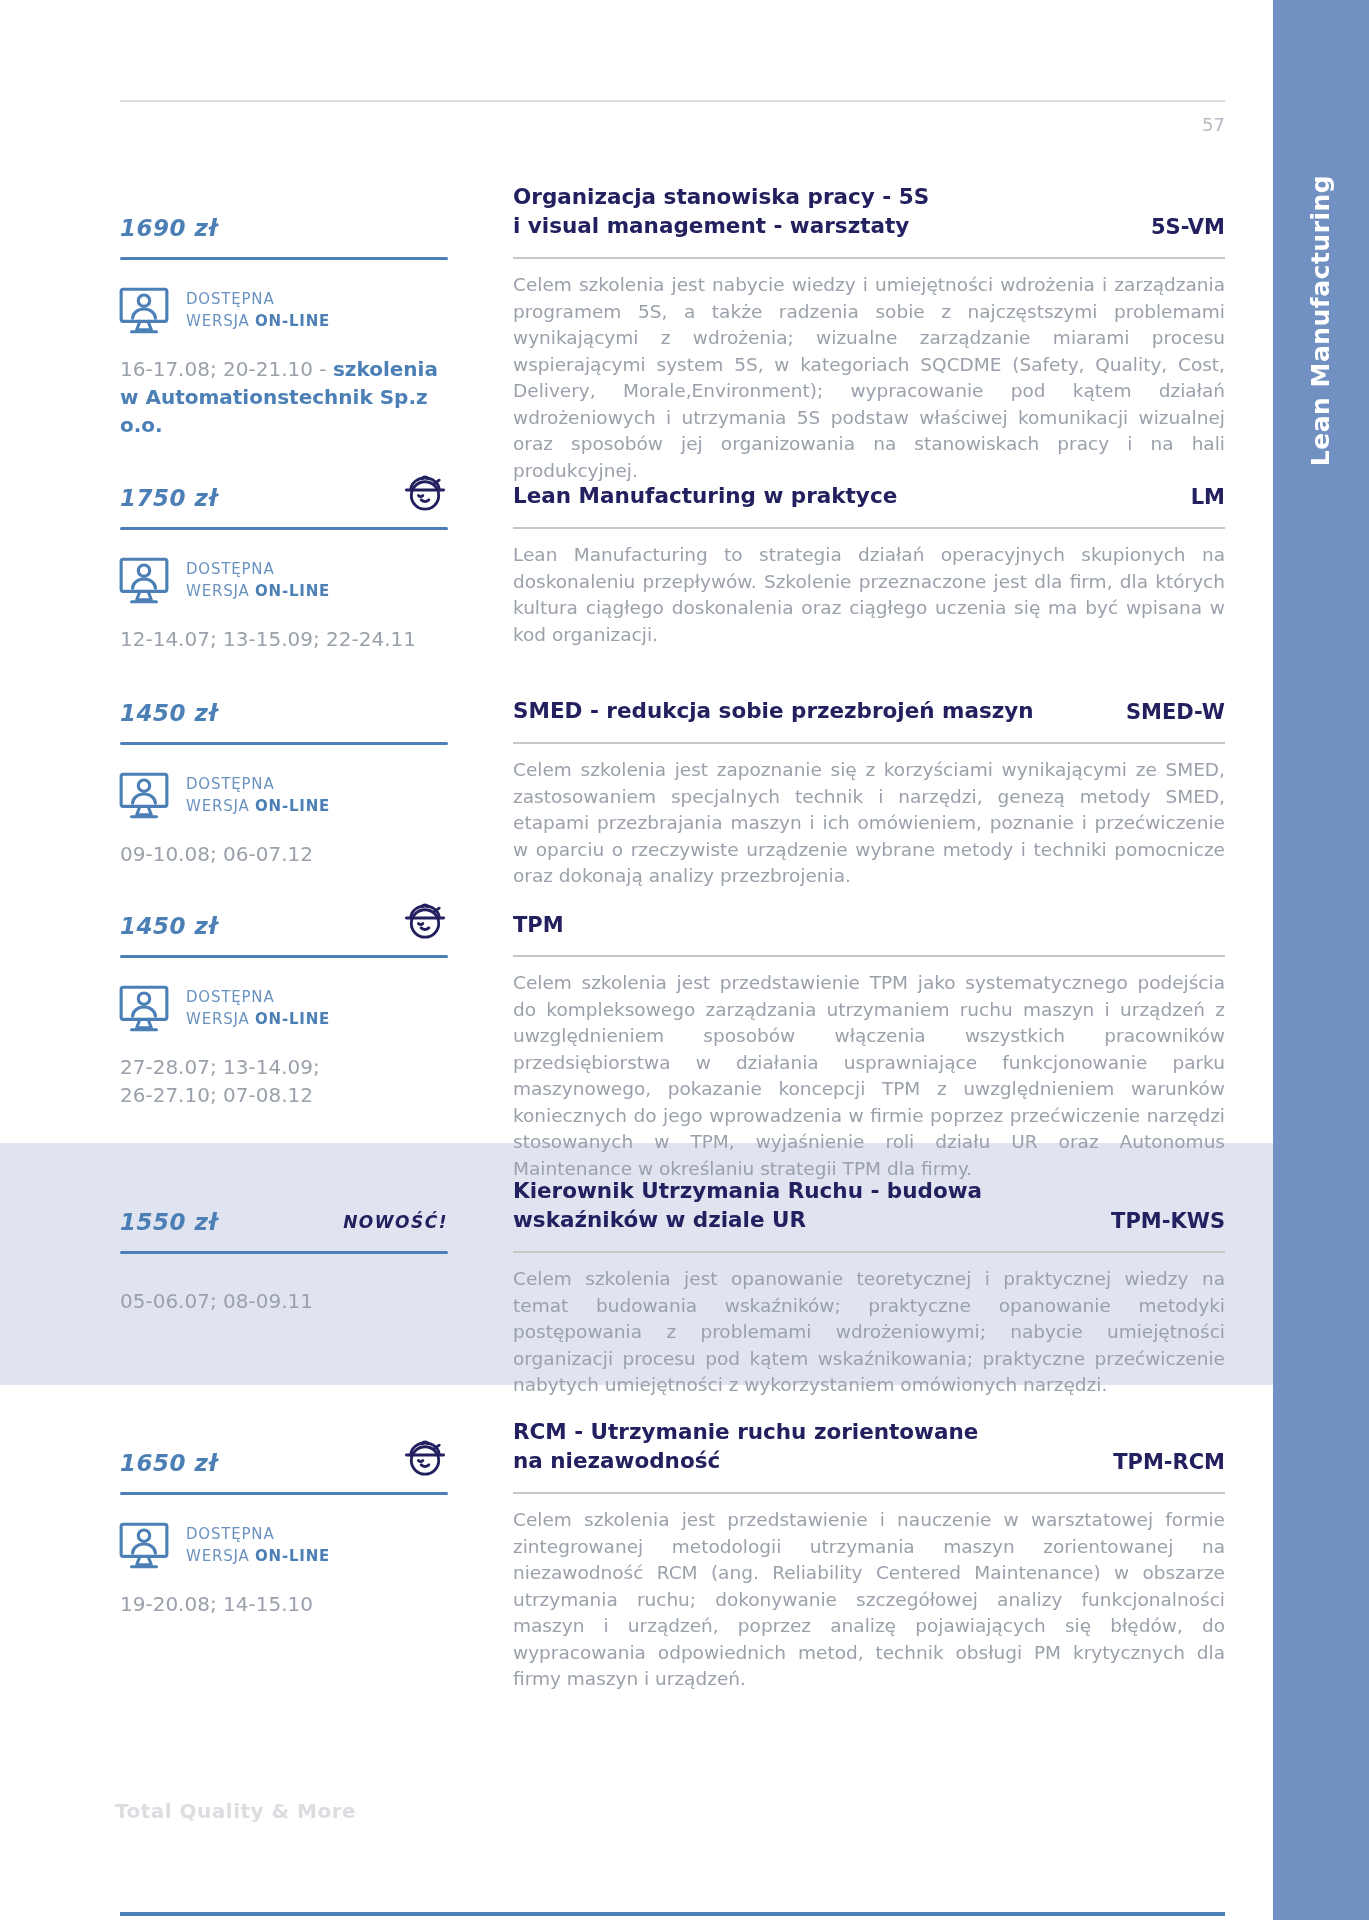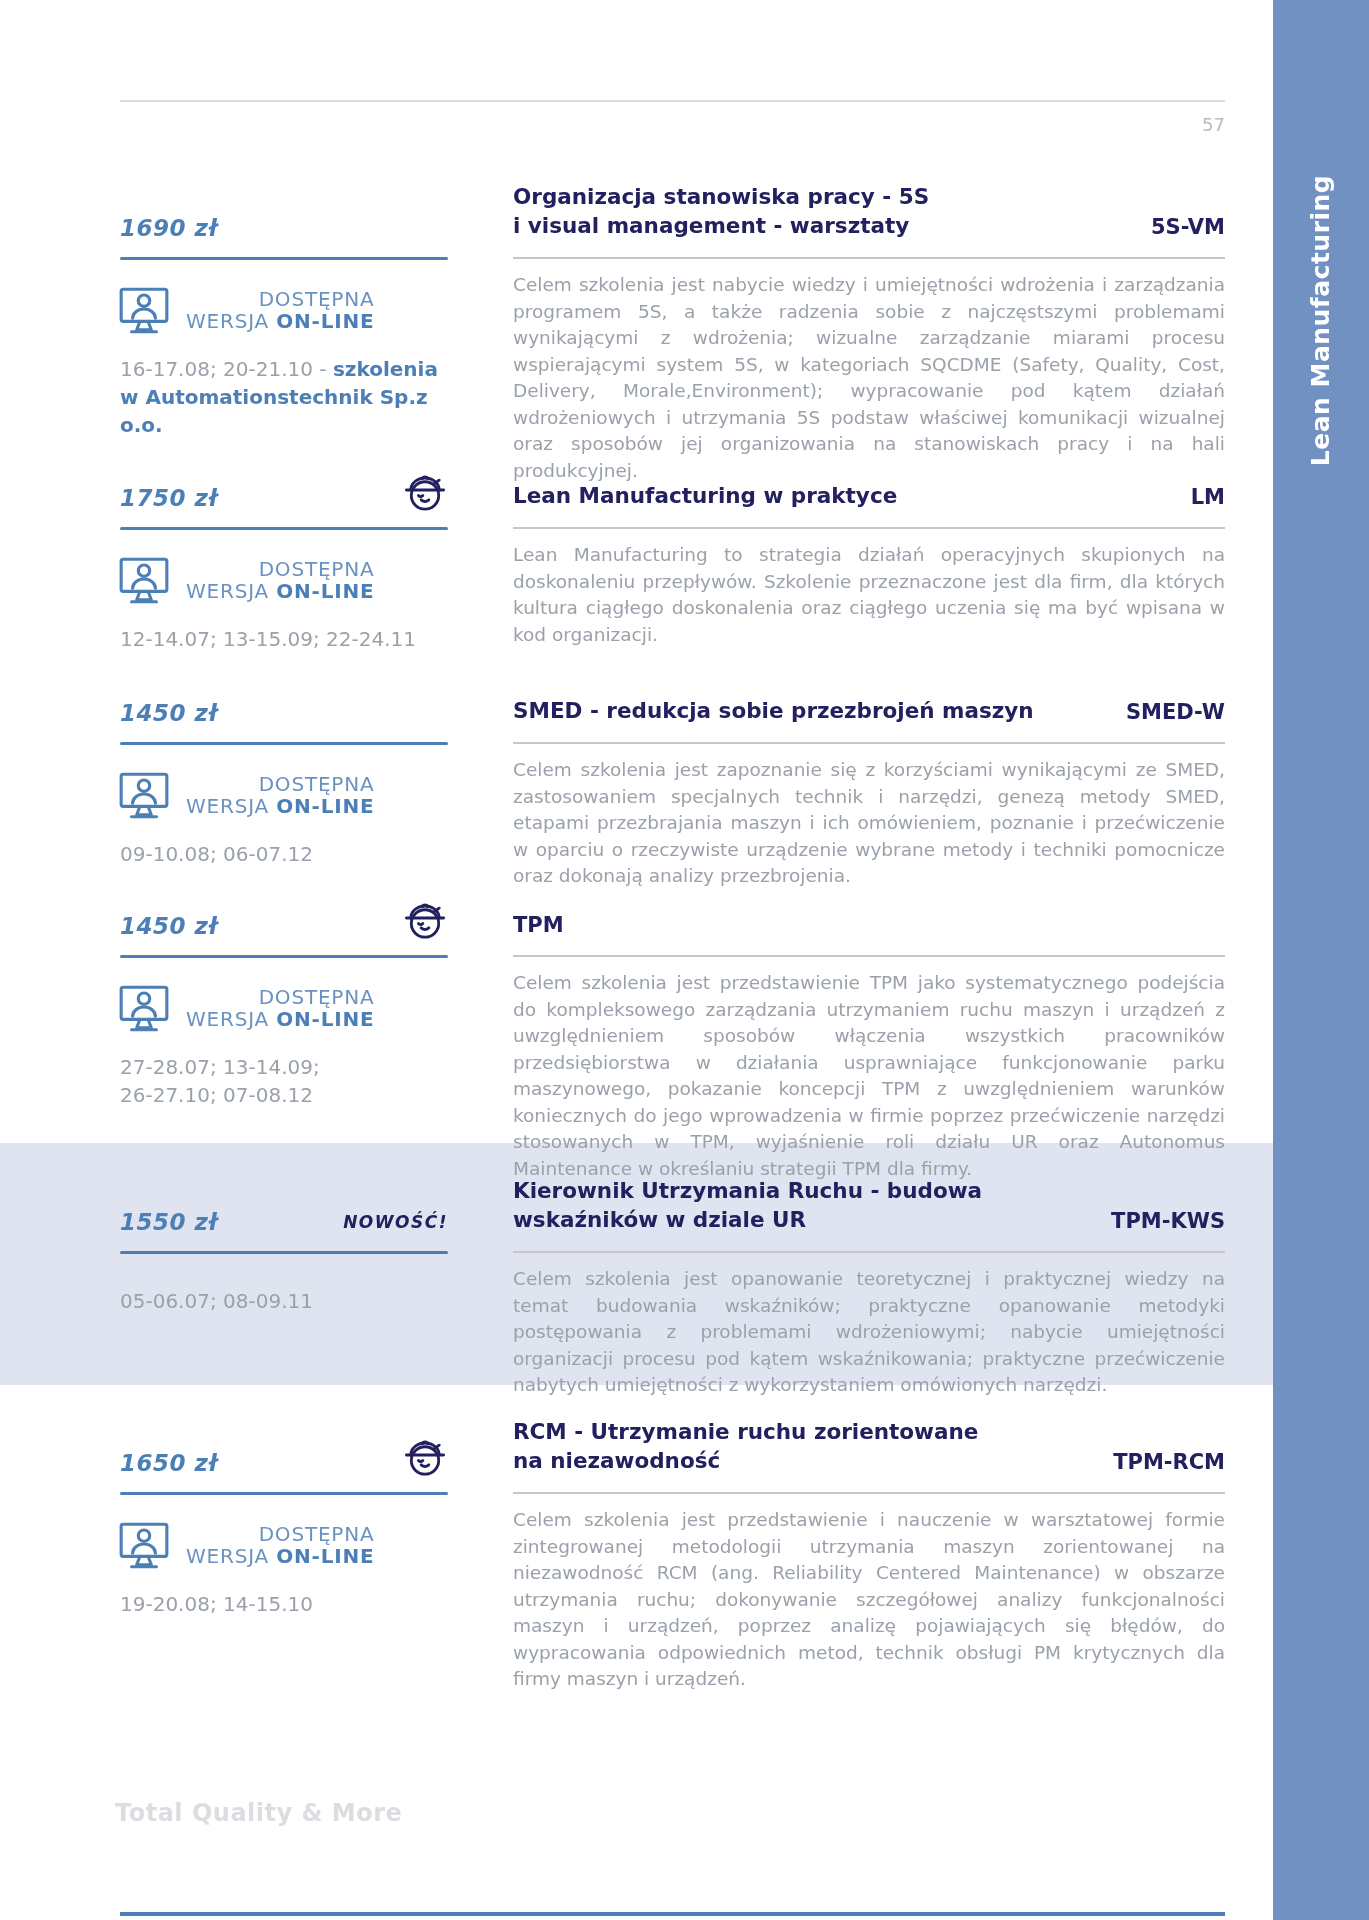--- a/index.html
+++ b/index.html
@@ -10,36 +10,36 @@
   
   .top-rule{position:absolute;left:120px;top:100px;width:1105px;height:2px;background:#dcdcdc;}
   .page-number{position:absolute;top:114px;left:1100px;width:125px;text-align:right;
     font-size:18px;color:#b4bbc3;}
   .sidebar{position:absolute;right:0;top:0;width:96px;height:1920px;background:#7191c2;}
   .sidebar-label-wrap{position:absolute;top:160px;left:0;width:96px;height:320px;
     display:flex;align-items:center;justify-content:center;}
   .sidebar-label{transform:rotate(-90deg);white-space:nowrap;color:#ffffff;
     font-weight:bold;font-size:25px;letter-spacing:.5px;}
   .highlight-band{position:absolute;left:0;top:1143px;width:1273px;height:242px;background:#e0e4f0;}
-  .footer-brand{position:absolute;left:115px;top:1799px;font-size:24px;font-weight:bold;
+  .footer-brand{position:absolute;left:115px;top:1799px;font-size:20px;font-weight:bold;
     color:#dcdde1;letter-spacing:.5px;}
   .bottom-rule{position:absolute;left:120px;top:1912px;width:1105px;height:4px;background:#4b7fb5;}
 
   
   .course{position:absolute;left:0;width:1273px;height:0;}
   .price-row{position:absolute;left:120px;top:-52px;width:328px;height:46px;
     display:flex;justify-content:space-between;align-items:center;font-style:italic;}
   .price{font-size:23px;font-weight:bold;color:#4b7fb5;letter-spacing:.5px;}
   .badge-new{font-size:17px;font-weight:bold;color:#23205f;letter-spacing:1.5px;}
   .helmet{width:46px;height:46px;margin-top:-16px;flex:0 0 auto;}
   .price-divider{position:absolute;left:120px;top:0;width:328px;height:3px;
     background:#4b7fb5;border-radius:2px;}
   .online{position:absolute;left:117px;top:26px;display:flex;align-items:center;gap:15px;}
   .online-icon{width:54px;height:54px;flex:0 0 auto;}
-  .online-text{font-size:20px;letter-spacing:.8px;color:#6a92c1;line-height:22px;text-align:right;}
+  .online-text{font-size:15px;letter-spacing:.8px;color:#6a92c1;line-height:22px;}
   .online-text b{color:#4b7fb5;}
   .dates{position:absolute;left:120px;top:98px;width:352px;font-size:20px;
     line-height:28px;color:#9aa1ab;}
   .dates.no-online{top:36px;}
   .dates .link{color:#4b7fb5;font-weight:bold;}
   .title-row{position:absolute;left:513px;top:-17px;transform:translateY(-100%);
     width:712px;display:flex;justify-content:space-between;align-items:flex-end;gap:30px;}
   .course-title{margin:0;font-size:21.5px;line-height:29px;font-weight:bold;color:#23205f;}
   .course-code{font-size:21px;font-weight:bold;color:#23205f;white-space:nowrap;padding-bottom:1px;margin-top:12px;}
   .title-divider{position:absolute;left:513px;top:0;width:712px;height:2px;background:#c7c7c7;}

